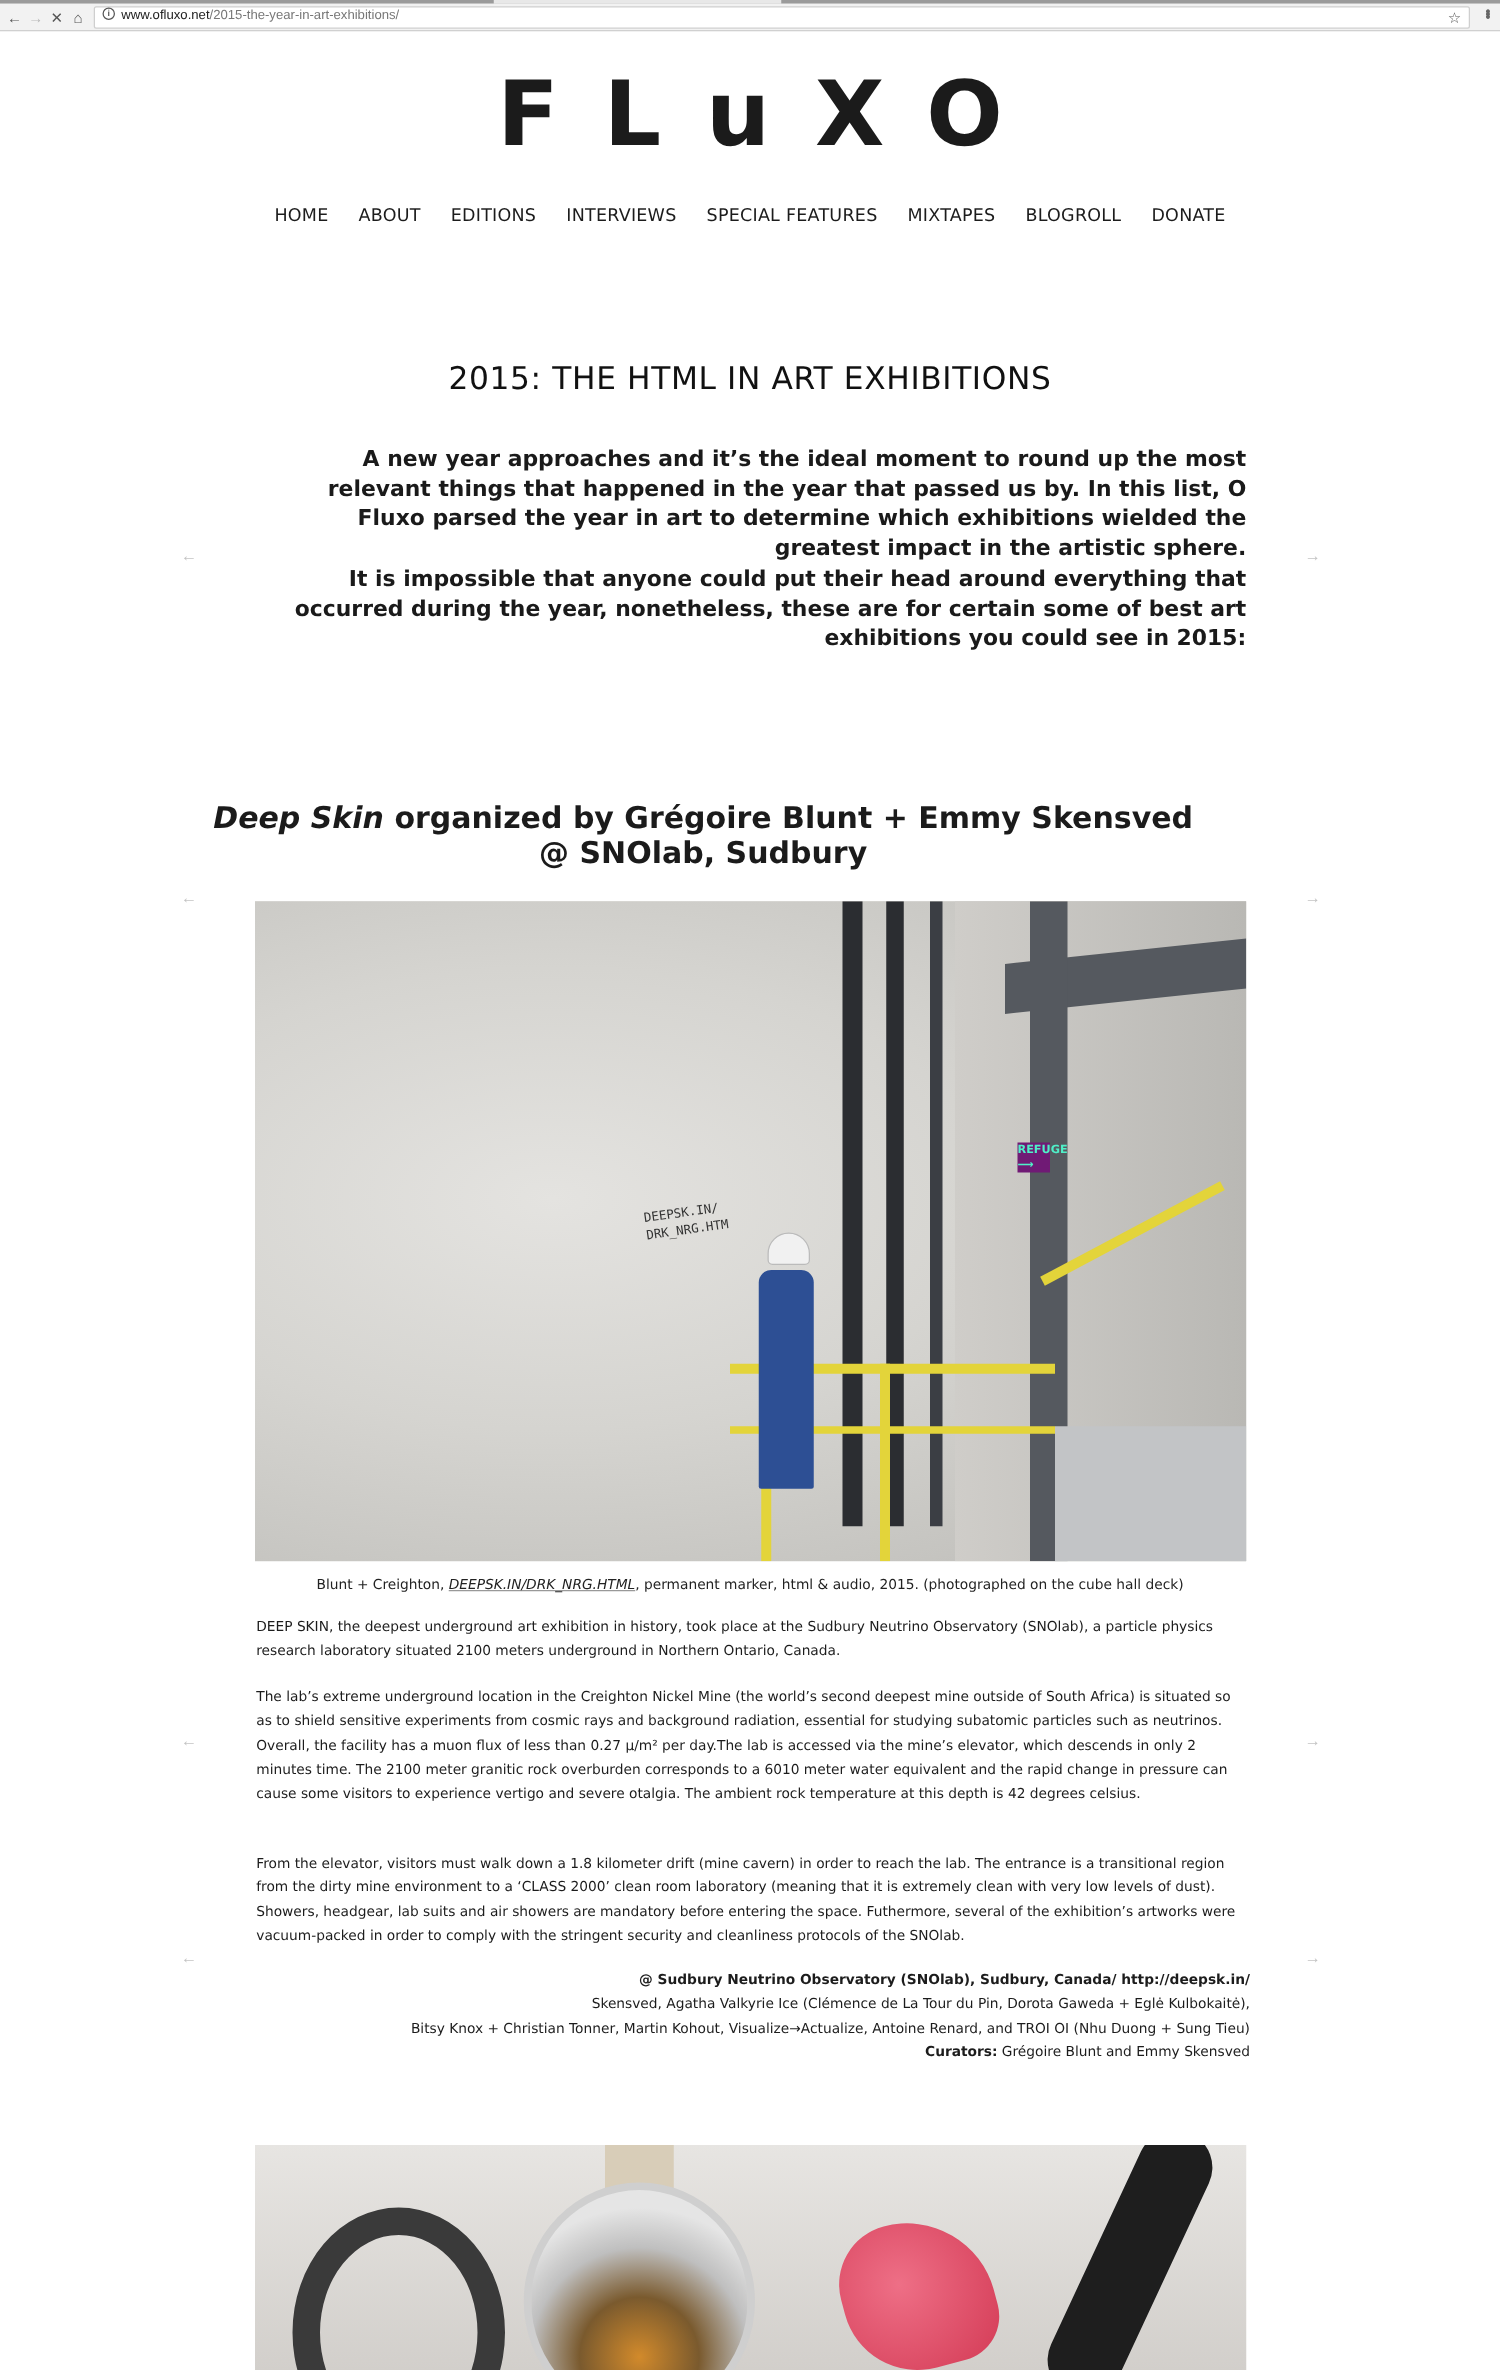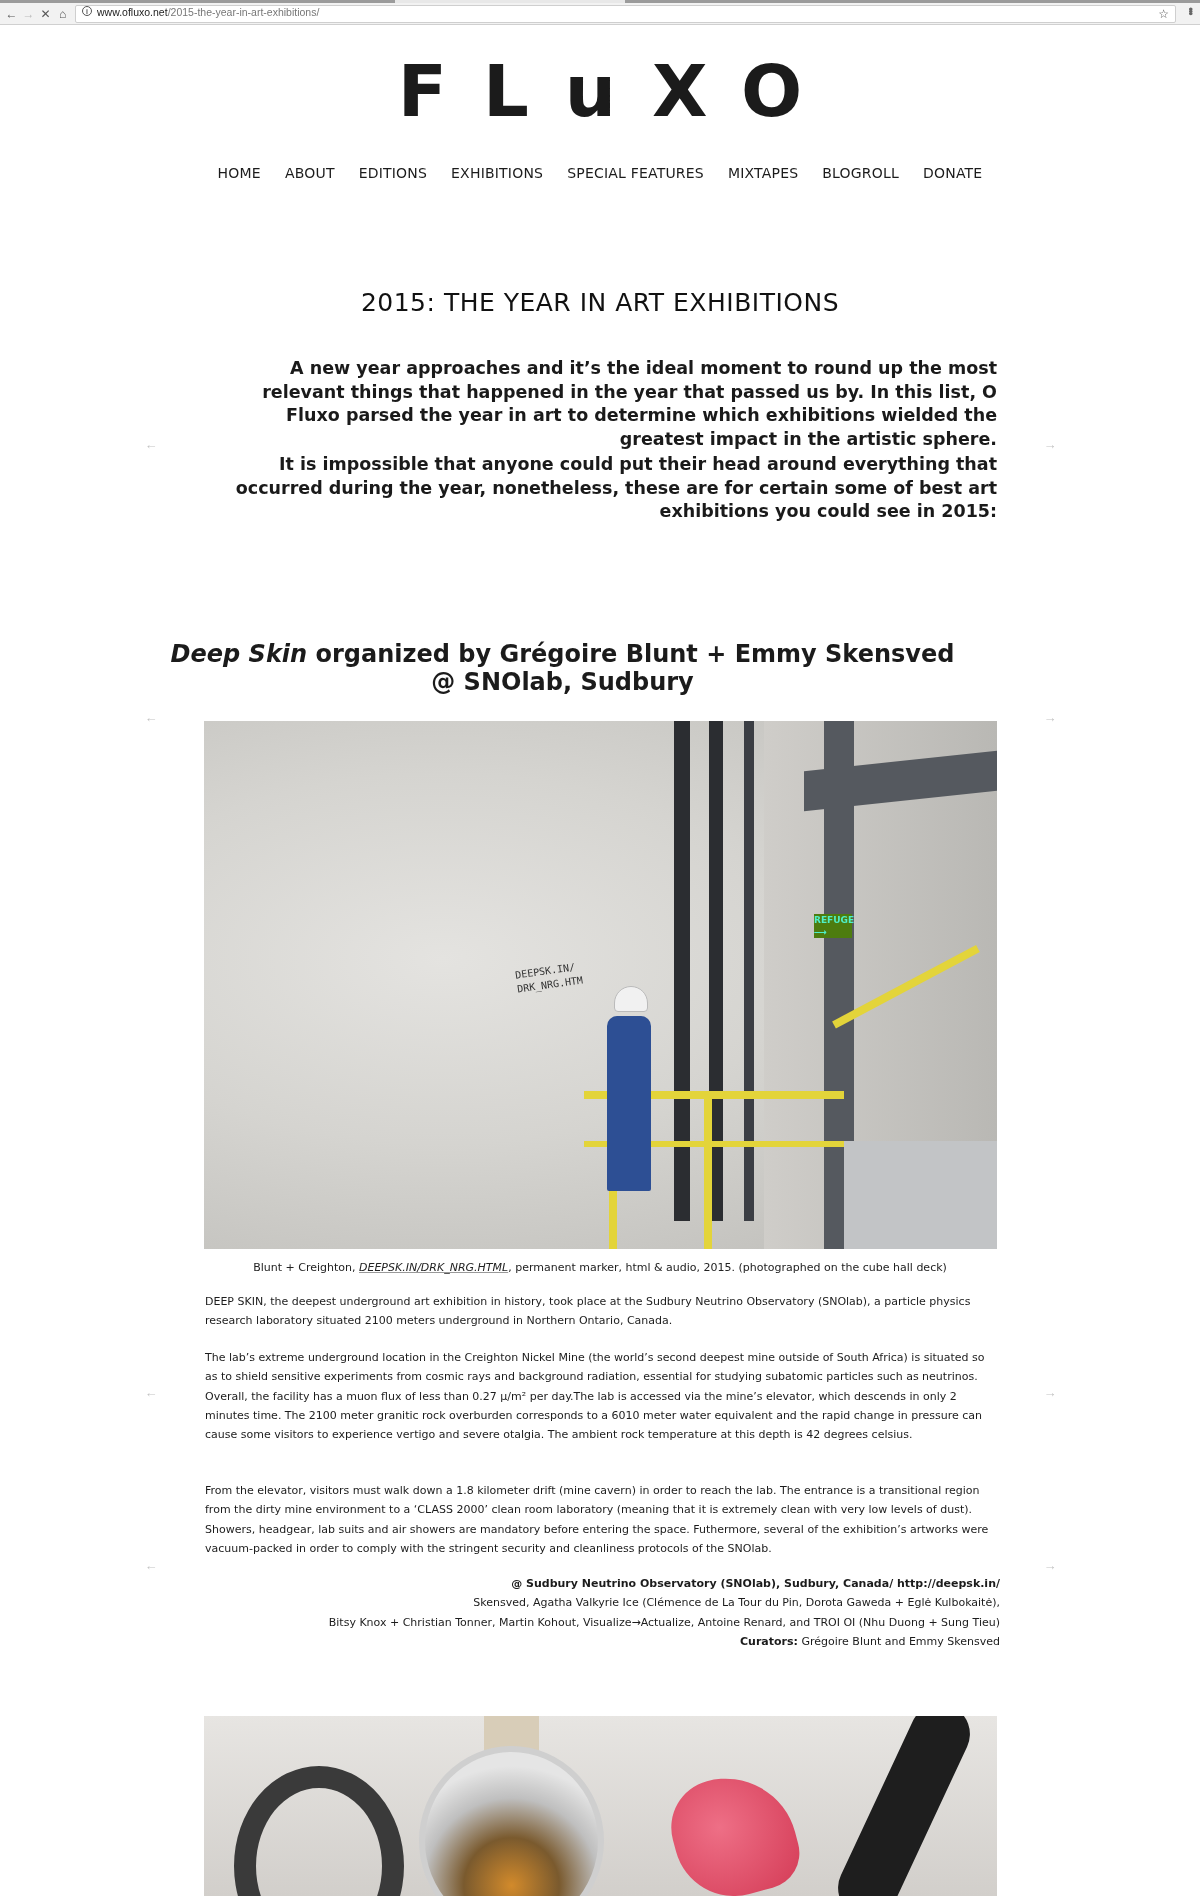--- a/index.html
+++ b/index.html
@@ -39,21 +39,21 @@
   .photo { position: absolute; left: 204px; top: 721px; width: 793px; height: 528px; overflow: hidden; background: #d8d6d2; }
   .photo .wall { position: absolute; inset: 0; background: radial-gradient(ellipse at 30% 45%, #e4e3e0 0%, #d5d4d0 45%, #c5c4c0 80%, #b8b7b3 100%); }
   .photo .wall-r { position: absolute; left: 560px; top: 0; width: 233px; height: 528px; background: linear-gradient(90deg, #cfcdc9, #b9b8b4); }
   .photo .pipe { position: absolute; top: 0; background: #2b2d31; }
   .photo .beam { position: absolute; background: #55595f; }
   .photo .rail { position: absolute; background: #e3d43a; }
   .photo .person { position: absolute; left: 395px; top: 265px; width: 60px; height: 205px; }
   .photo .helmet { position: absolute; left: 15px; top: 0; width: 34px; height: 26px; border-radius: 17px 17px 4px 4px; background: #f1f1f1; border: 1px solid #bbb; }
   .photo .body { position: absolute; left: 8px; top: 30px; width: 44px; height: 175px; background: #2d4f94; border-radius: 10px 10px 2px 2px; }
   .photo .scrawl { position: absolute; left: 312px; top: 243px; font-family: "DejaVu Sans Mono", monospace; font-size: 10px; color: #333; transform: rotate(-8deg); line-height: 14px; }
-  .photo .refuge { position: absolute; left: 610px; top: 193px; width: 38px; height: 24px; background: #4d7c0f; color: #4ff0c8; font-size: 9px; font-weight: bold; line-height: 12px; font-family: "DejaVu Sans", sans-serif; }
+  .photo .refuge { position: absolute; left: 610px; top: 193px; width: 26px; height: 24px; background: #701a75; color: #4ff0c8; font-size: 9px; font-weight: bold; line-height: 12px; font-family: "DejaVu Sans", sans-serif; }
   .photo .deck { position: absolute; left: 640px; top: 420px; width: 153px; height: 108px; background: #c2c4c6; }
 
   .caption { position: absolute; left: 0; top: 1261px; width: 1200px; text-align: center; font-size: 11px; color: #222; font-family: "DejaVu Sans", sans-serif; }
   .caption .work { font-style: italic; text-decoration: underline; text-decoration-color: #999; }
 
   .body-text { position: absolute; left: 205px; width: 795px; font-family: "DejaVu Sans", sans-serif; font-size: 11px; line-height: 19.3px; color: #1c1c1c; }
   .body-text.p1 { top: 1292px; }
   .body-text.p2 { top: 1348px; }
   .body-text.p3 { top: 1481px; }
   .credits { position: absolute; left: 205px; top: 1574px; width: 795px; font-family: "DejaVu Sans", sans-serif; font-size: 11px; line-height: 19.3px; color: #1c1c1c; }
@@ -85,28 +85,28 @@
     <span class="star">☆</span>
   </div>
   <span class="menu-dots">•••</span>
 </div>
 
 <div class="logo">FLuXO</div>
 <nav class="main-nav">
   <a>HOME</a>
   <a>ABOUT</a>
   <a>EDITIONS</a>
-  <a>EXHIBITIONS</a>
+  <a>INTERVIEWS</a>
   <a>SPECIAL FEATURES</a>
   <a>MIXTAPES</a>
   <a>BLOGROLL</a>
   <a>DONATE</a>
 </nav>
 
-<h1 class="page-title">2015: THE YEAR IN ART EXHIBITIONS</h1>
+<h1 class="page-title">2015: THE HTML IN ART EXHIBITIONS</h1>
 <p class="intro p1">A new year approaches and it’s the ideal moment to round up the most relevant things that happened in the year that passed us by. In this list, O Fluxo parsed the year in art to determine which exhibitions wielded the greatest impact in the artistic sphere.</p>
 <p class="intro p2">It is impossible that anyone could put their head around everything that occurred during the year, nonetheless, these are for certain some of best art exhibitions you could see in 2015:</p>
 
 <span class="arrow left" style="top:437px">←</span>
 <span class="arrow right" style="top:437px">→</span>
 
 <h2 class="exh-title">
   <em>Deep Skin</em><span> organized by Grégoire Blunt + Emmy Skensved</span><br>
   <span>@ SNOlab, Sudbury</span>
 </h2>

